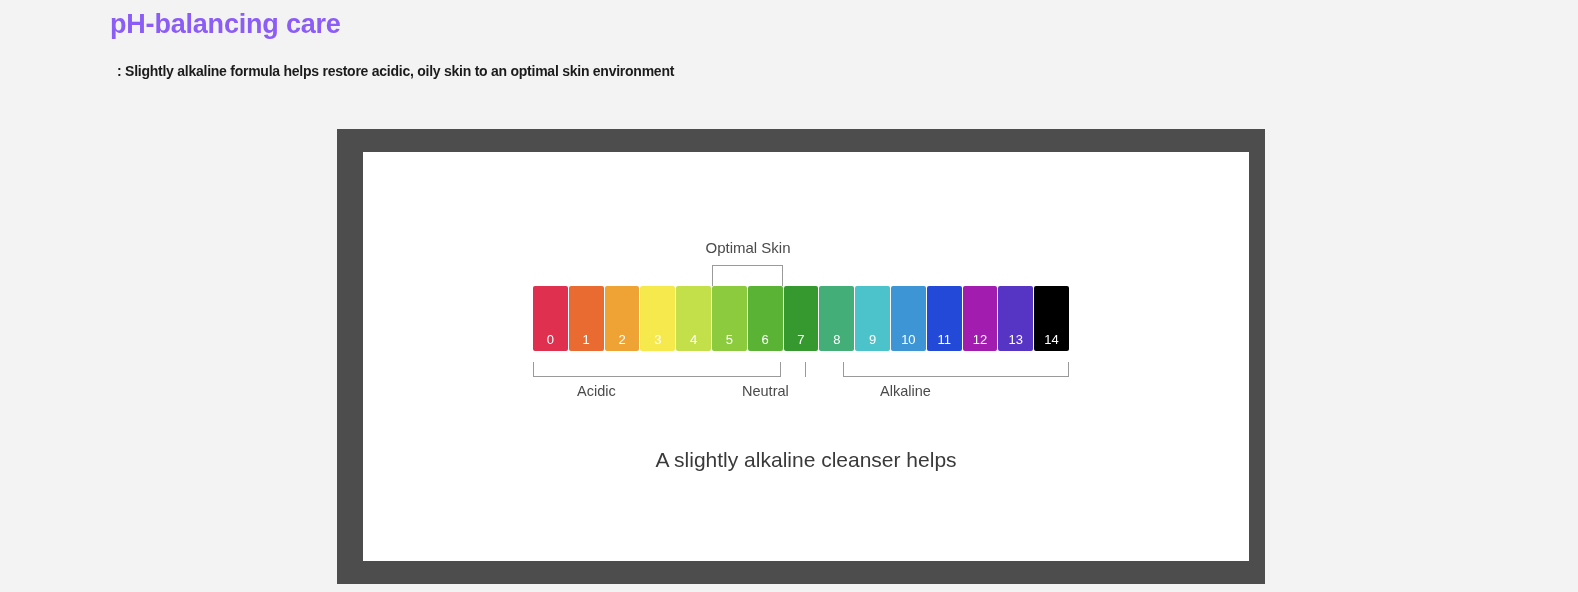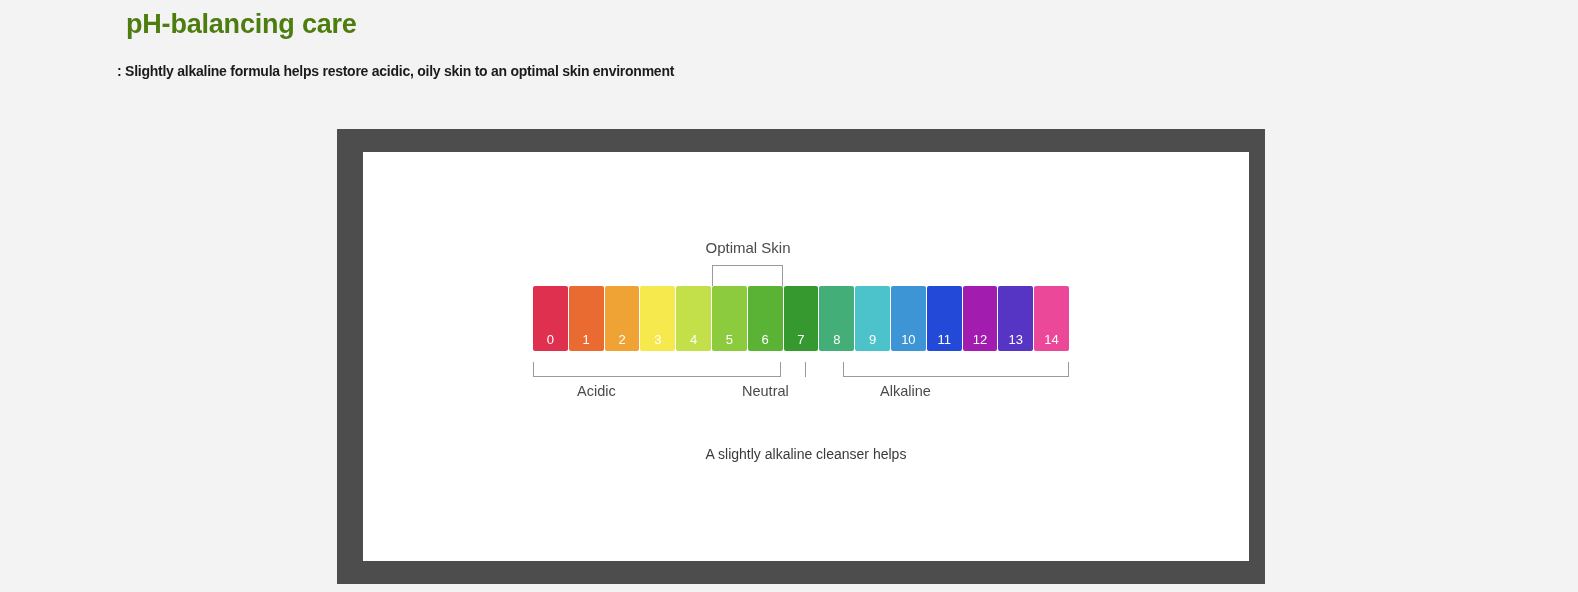--- a/index.html
+++ b/index.html
@@ -137,30 +137,30 @@
   #label-neutral  { left: 742px; width: 128px; }
   #label-alkaline { left: 880px; width: 150px; }
 
   
   #caption {
     position: absolute;
     left: 363px;
     top: 445px;
     width: 886px;
     text-align: center;
-    font-size: 14px;
+    font-size: 21px;
     color: #3a3a3a;
     line-height: 1.42;
   }
   #caption .cap-line { display: block; }
 </style>
 </head>
 <body style="background: rgb(243, 243, 243);">
 
-<div id="page-title" style="color: #4d7c0f; margin-left: 16px;">pH-balancing care</div>
+<div id="page-title" style="color: #8b5cf6;">pH-balancing care</div>
 
 <div id="page-subtitle" style="color: rgb(27, 27, 27);">: Slightly alkaline formula helps restore acidic, oily skin to an optimal skin environment</div>
 
 <div id="figure-frame" style="background: rgb(77, 77, 77);">
   <div id="figure-canvas" style="background: rgb(255, 255, 255);"></div>
 </div>
 
 <div id="optimal-label">Optimal Skin</div>
 <div id="optimal-bracket"></div>
 
@@ -200,21 +200,21 @@
     </div>
     <div class="ph-cell" style="background: rgb(35, 73, 216);">
       <span class="ph-num">11</span>
     </div>
     <div class="ph-cell" style="background: #a21caf;">
       <span class="ph-num">12</span>
     </div>
     <div class="ph-cell" style="background: rgb(86, 52, 196);">
       <span class="ph-num">13</span>
     </div>
-    <div class="ph-cell" style="background: #ec4899;">
+    <div class="ph-cell" style="background: #000000;">
       <span class="ph-num">14</span>
     </div>
   </div>
 
 <div id="bracket-acidic" class="range-bracket"></div>
 <div id="tick-neutral"></div>
 <div id="bracket-alkaline" class="range-bracket"></div>
 
 <div id="label-acidic" class="range-label">Acidic</div>
 <div id="label-neutral" class="range-label">Neutral</div>

